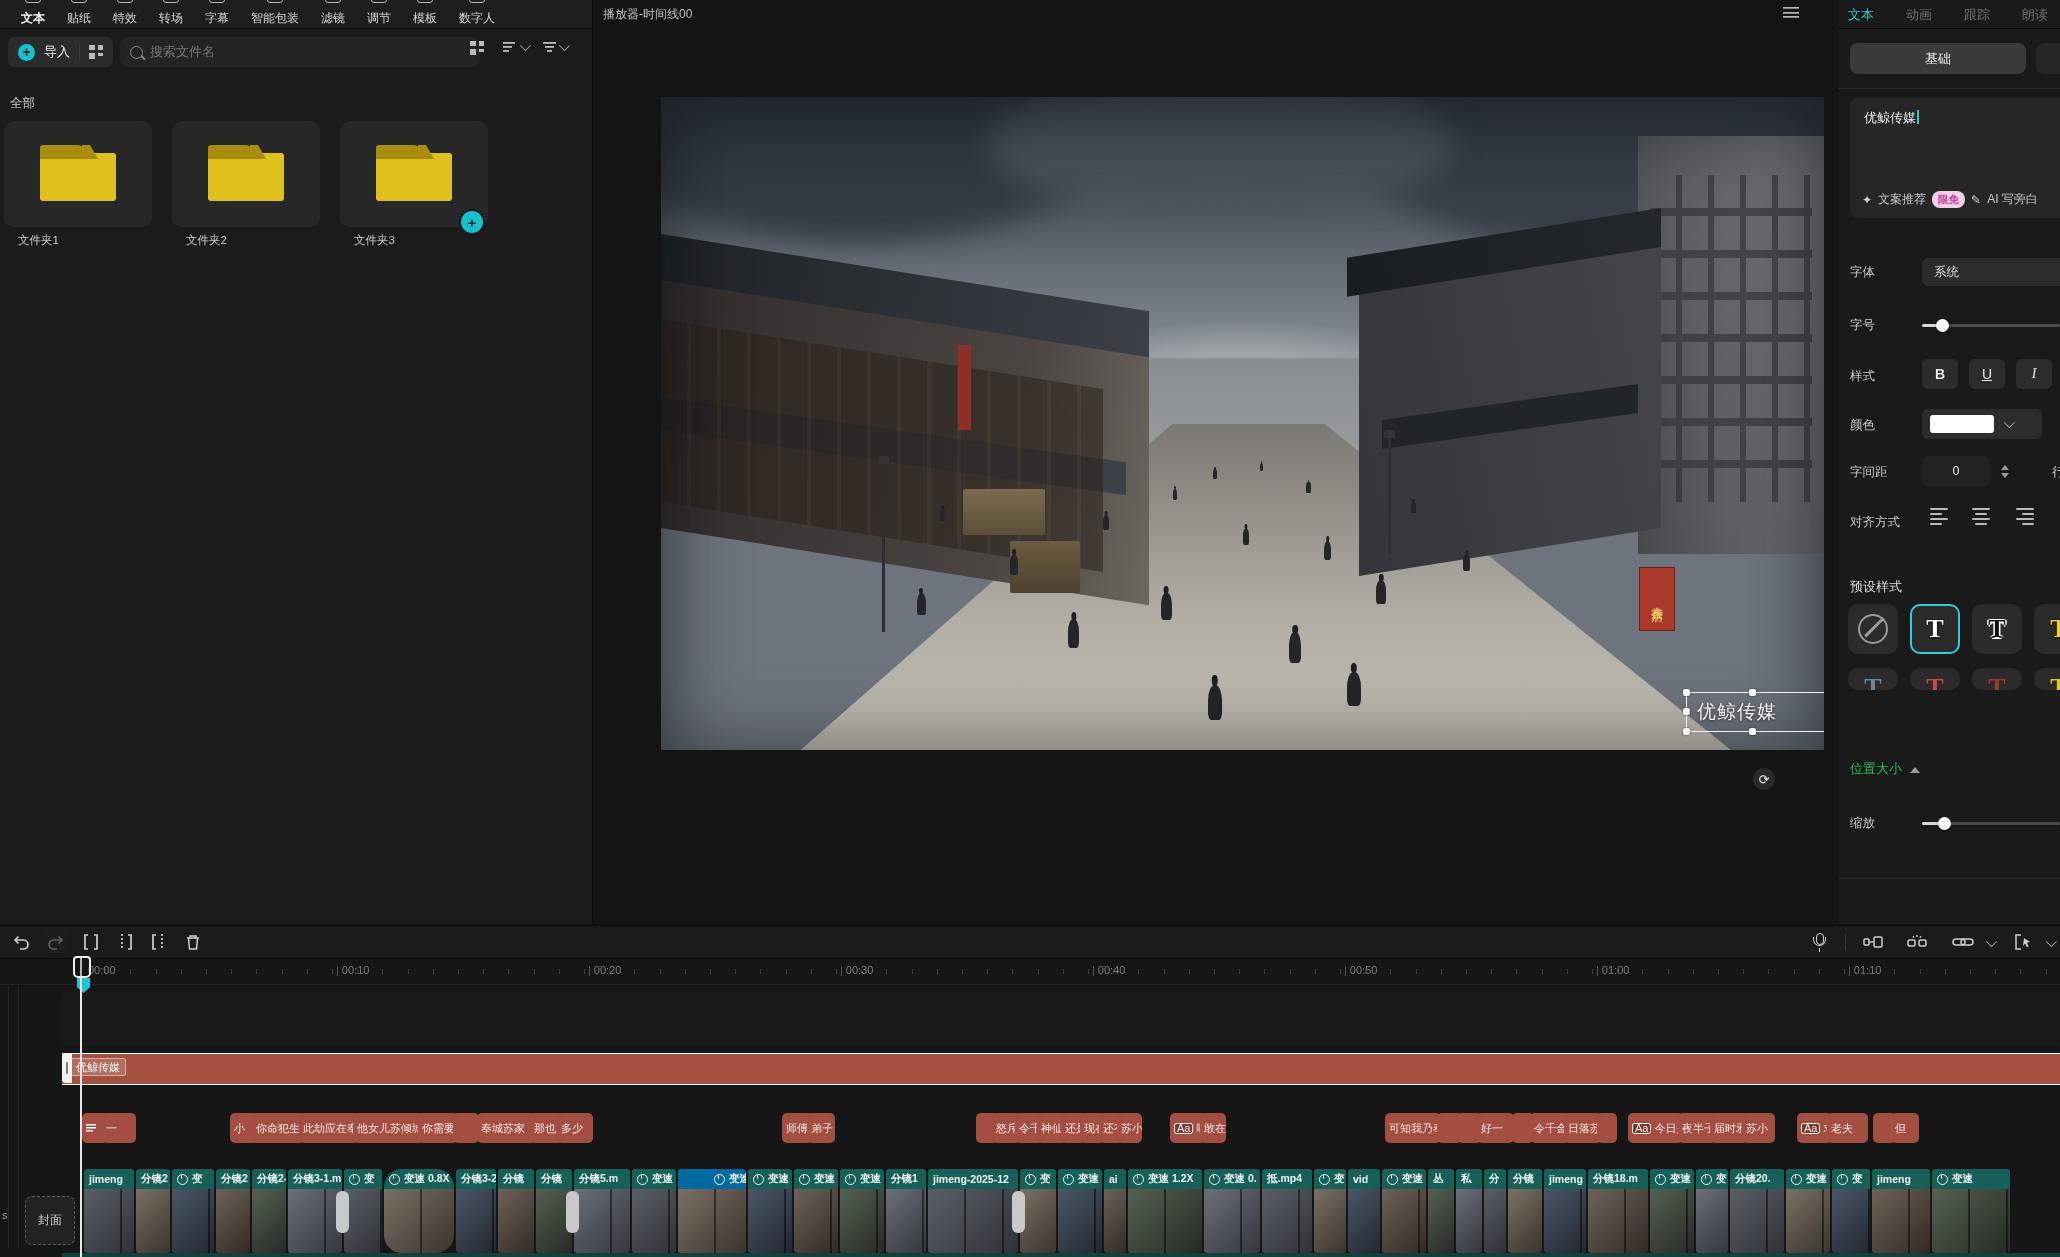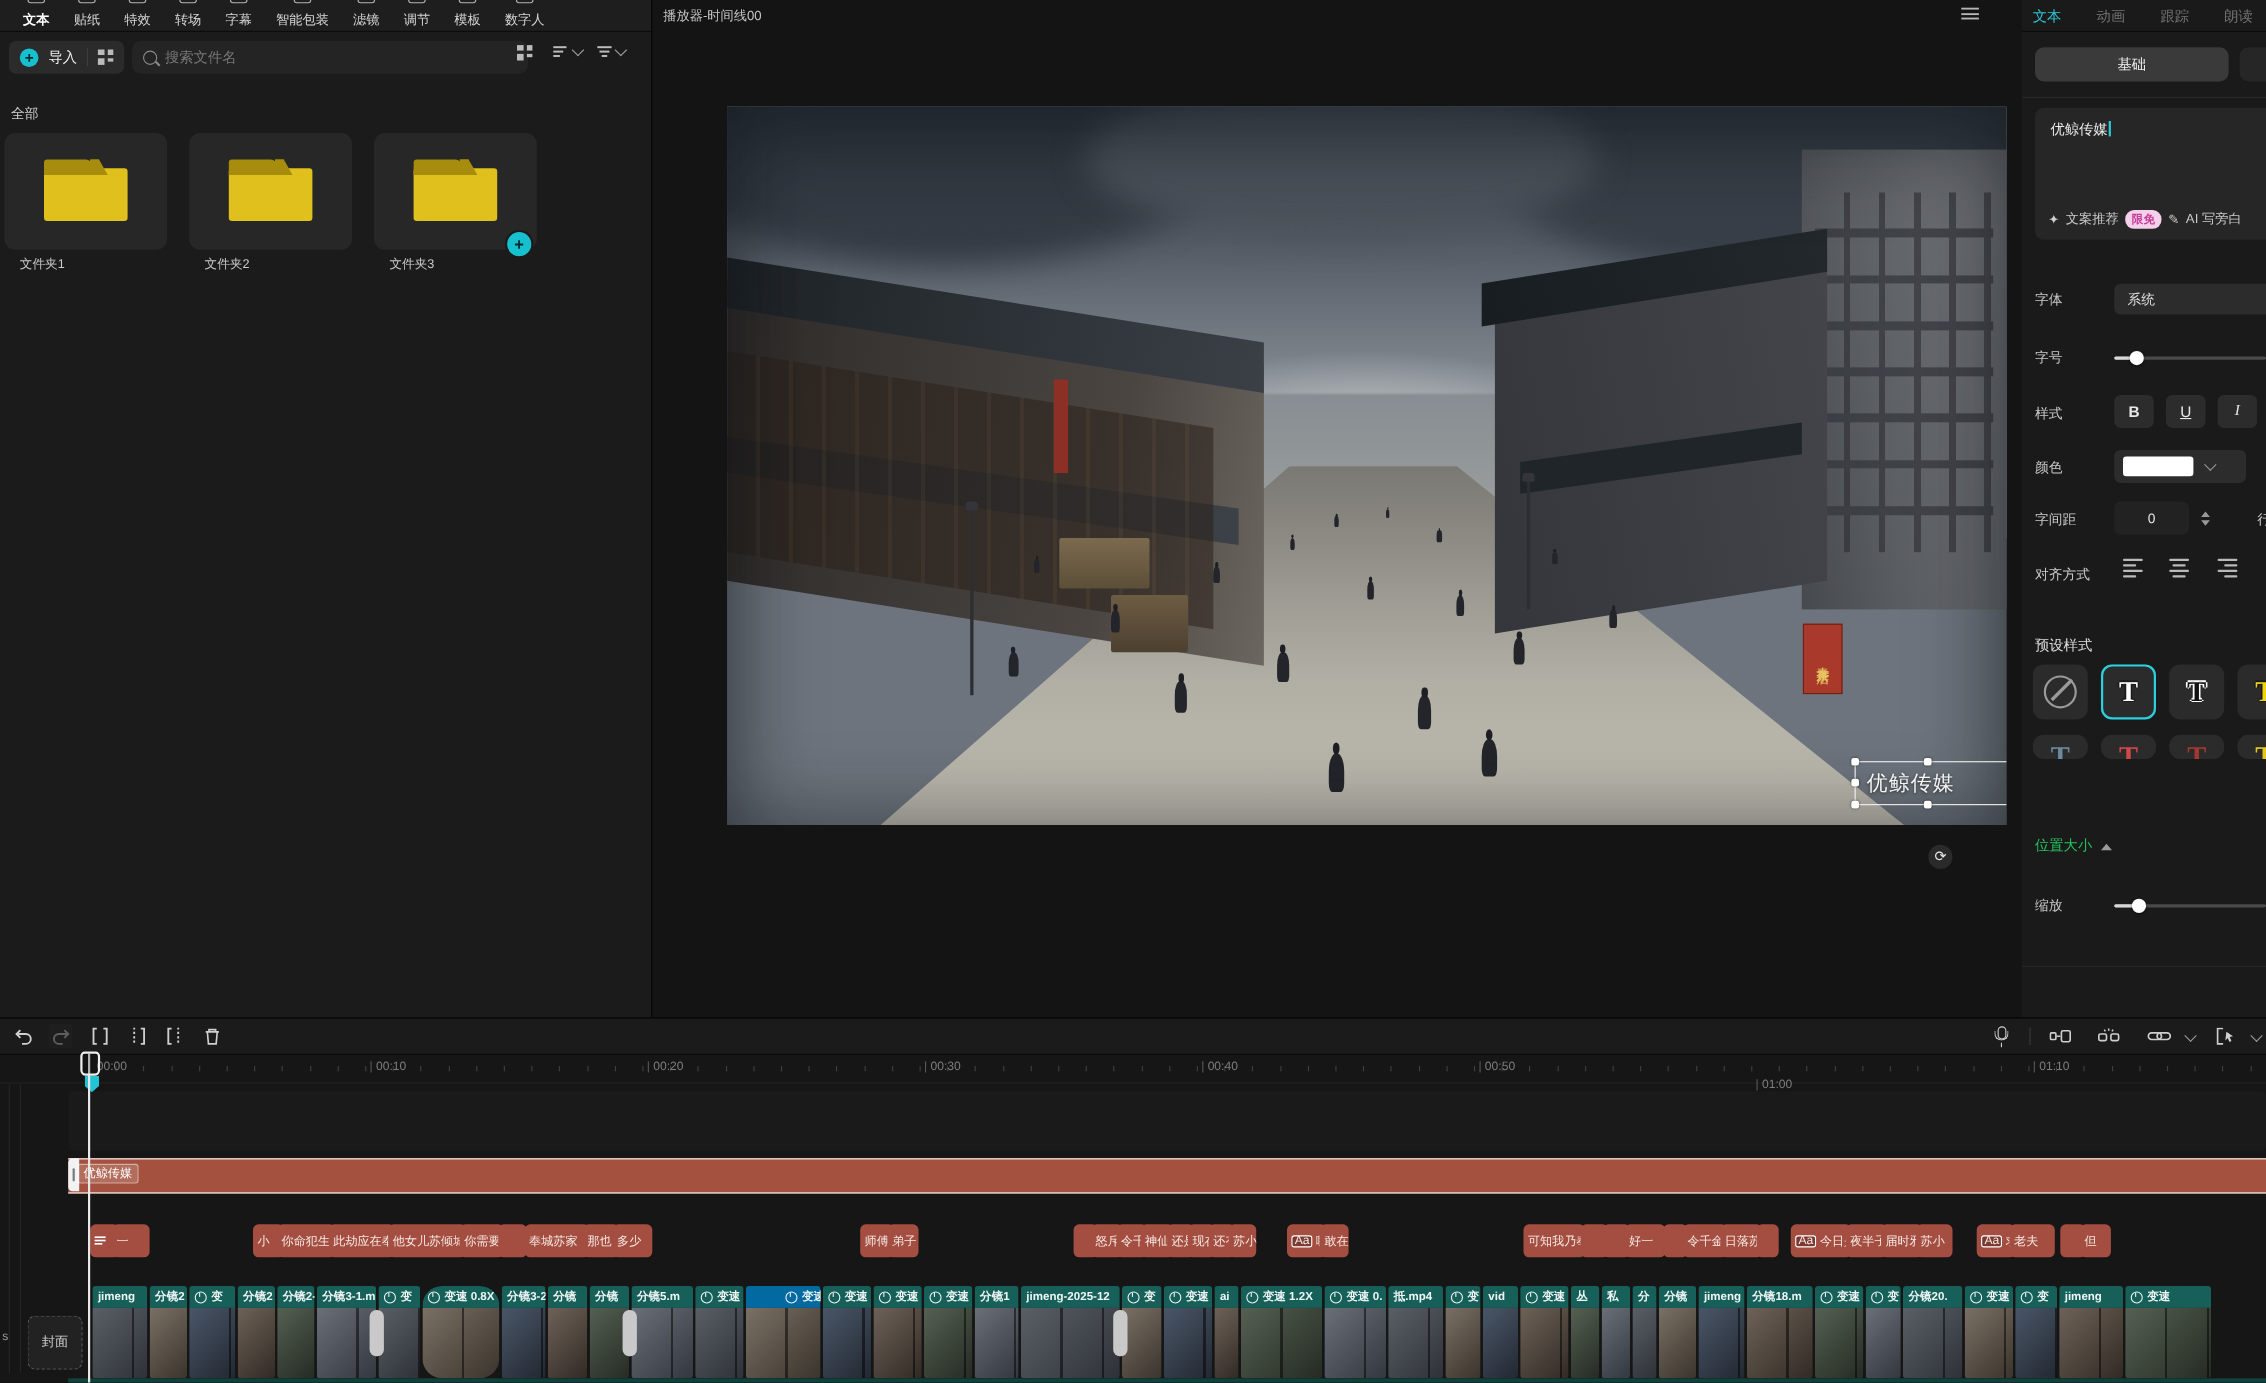--- a/index.html
+++ b/index.html
@@ -667,21 +667,21 @@
         <span class="tick" style="left: 1970px;"></span>
         <span class="tick" style="left: 1995px;"></span>
         <span class="tick" style="left: 2020px;"></span>
         <span class="tick" style="left: 2046px;"></span>
         <span class="ruler-label" style="left: 88px;"><span>00:00</span></span>
         <span class="ruler-label" style="left: 336px;"><span class="bar">|</span><span>00:10</span></span>
         <span class="ruler-label" style="left: 588px;"><span class="bar">|</span><span>00:20</span></span>
         <span class="ruler-label" style="left: 840px;"><span class="bar">|</span><span>00:30</span></span>
         <span class="ruler-label" style="left: 1092px;"><span class="bar">|</span><span>00:40</span></span>
         <span class="ruler-label" style="left: 1344px;"><span class="bar">|</span><span>00:50</span></span>
-        <span class="ruler-label" style="left: 1596px; margin-top: 16px;"><span class="bar">|</span><span>01:00</span></span>
+        <span class="ruler-label" style="left: 1596px;"><span class="bar">|</span><span>01:00</span></span>
         <span class="ruler-label" style="left: 1848px;"><span class="bar">|</span><span>01:10</span></span>
       </div>
 
     <div class="lane-hint" style="top:66px;height:54px;"></div>
     <div class="gutter-line" style="left:8px;top:60px;height:262px;"></div>
     <div class="gutter-line" style="left:18px;top:60px;height:262px;"></div>
     <div id="side-letter">s</div>
     <div id="cover-btn">封面</div>
 
     <div id="main-text-clip" style="background: rgb(165, 81, 63);"></div>

